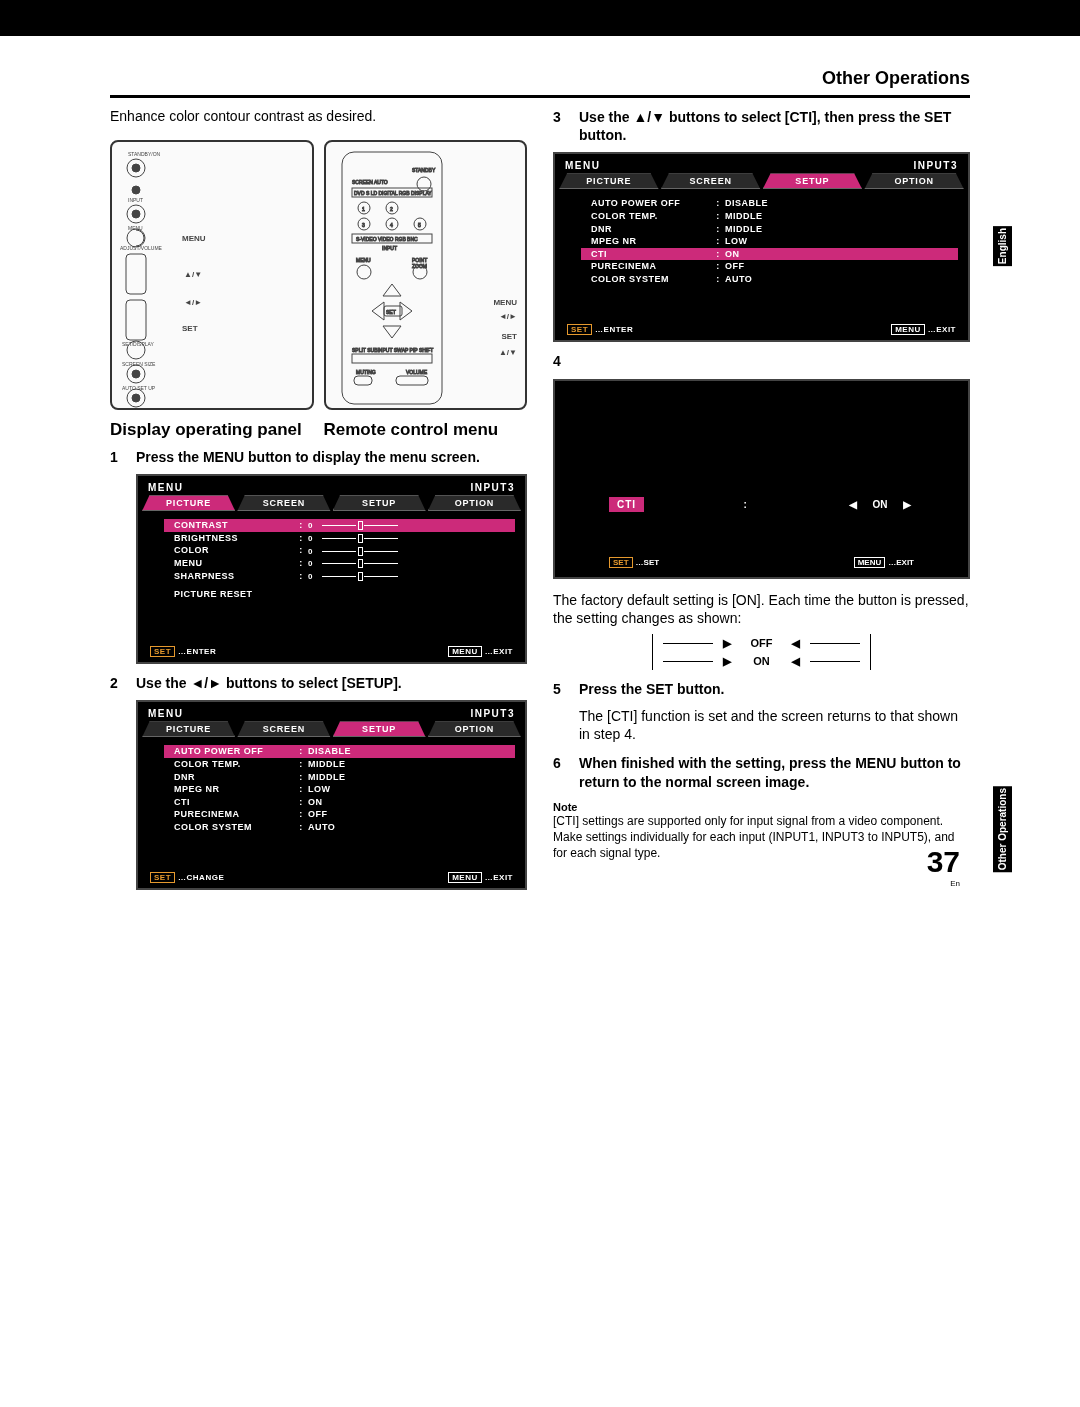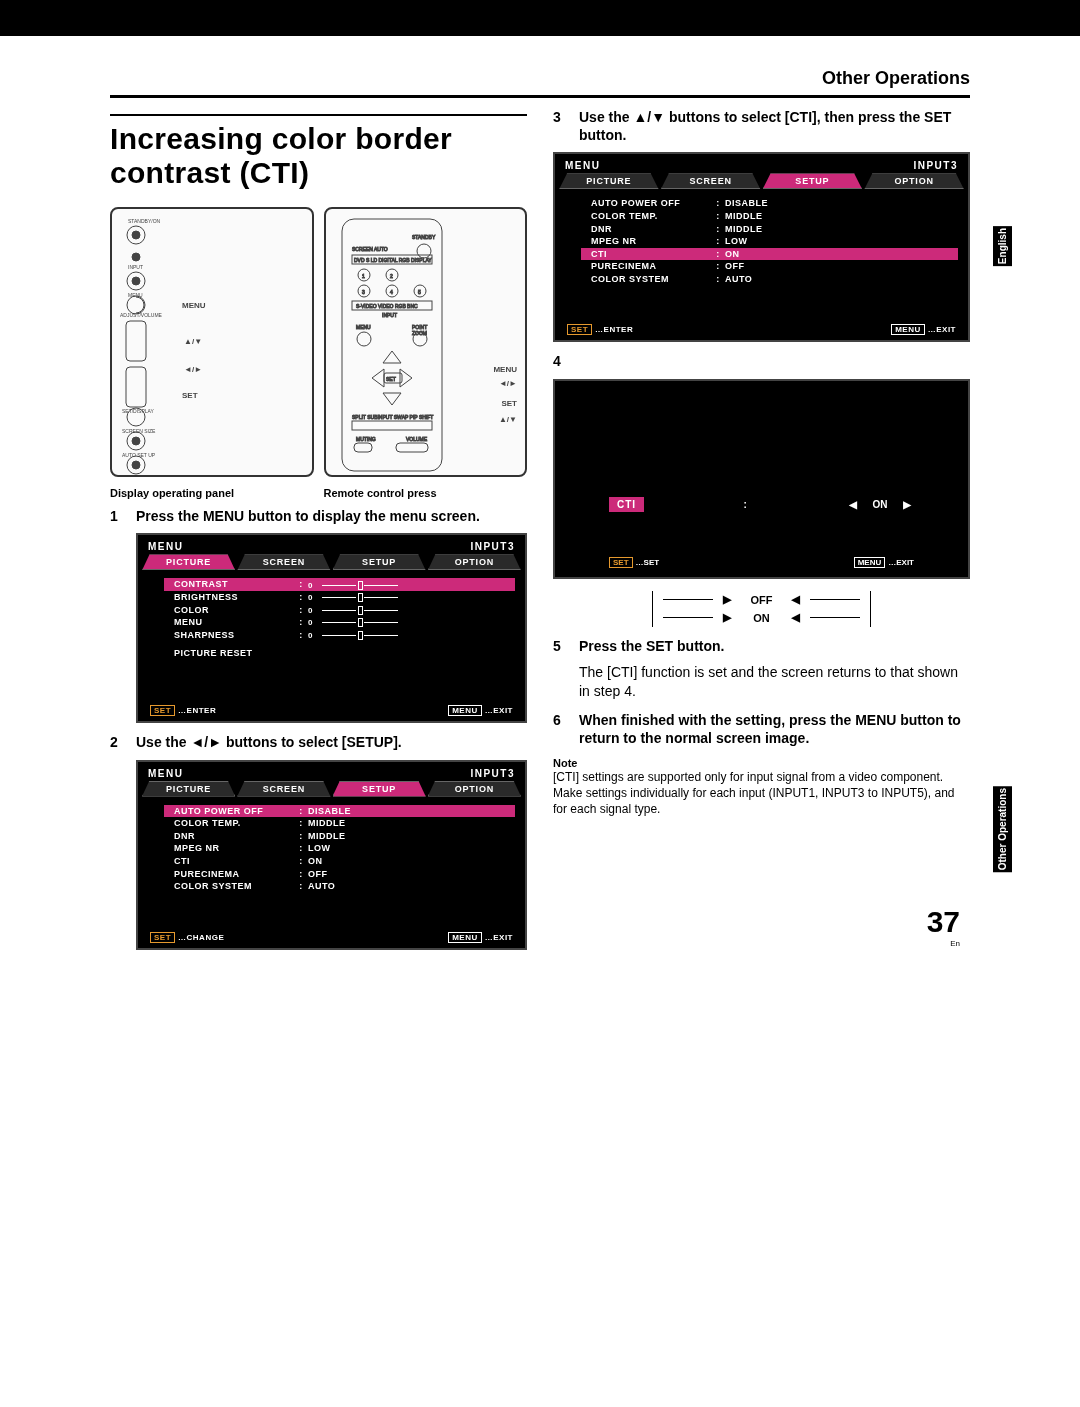--- a/index.html
+++ b/index.html
@@ -19,21 +19,21 @@
   .panel-labels { font-size:8px; font-weight:bold; position:absolute; }
   .panel-labels.menu { top:86px; left:64px; }
   .panel-labels.set  { top:176px; left:64px; }
   .arrows-ud { font-size:8px; font-weight:bold; position:absolute; top:122px; left:66px; }
   .arrows-lr { font-size:8px; font-weight:bold; position:absolute; top:150px; left:66px; }
   .remote-lbls { font-size:8px; font-weight:bold; position:absolute; right:2px; }
   .remote-lbls.menu { top:150px; }
   .remote-lbls.set  { top:184px; }
   .remote-lbls.lr   { top:164px; }
   .remote-lbls.ud   { top:200px; }
-  .fig-caption-row { display:flex; gap:10px; font-size:11px; font-weight:bold; margin-bottom:8px; }
+  .fig-caption-row { display:flex; gap:10px; font-size:17px; font-weight:bold; margin-bottom:8px; }
   .fig-caption-row span { flex:1 1 0; }
   ol.steps { list-style:none; padding:0; }
   ol.steps li { margin-bottom:10px; }
   .step-head { display:flex; gap:10px; font-weight:bold; font-size:14px; line-height:1.3; margin-bottom:8px; }
   .step-num { min-width:16px; }
   .step-body { font-size:14px; line-height:1.35; padding-left:26px; }
   .menuimg { background:#000; margin:0 0 10px 26px; border:2px solid #444; height:190px; position:relative; font-family: Arial, sans-serif; }
   .menuimg.tall { height:190px; }
   .menuimg .hdr { color:#fff; font-size:10px; font-weight:bold; letter-spacing:1.5px; display:flex; justify-content:space-between; padding:6px 10px 2px; }
   .tabs { display:flex; gap:2px; padding:0 4px 4px;justify-content:space-between; }
@@ -86,21 +86,21 @@
 
   <div class="running-head">Other Operations</div>
   <div class="topline"></div>
 
   <div class="side-tab english">English</div>
   <div class="side-tab section">Other Operations</div>
 
   <div class="columns">
 
     <div class="col">
-      <h1 class="title">Increasing color border contrast (CTI)</h1>
+      <p class="intro">Enhance color contour contrast as desired.</p>
 
       <div class="figcluster">
         <div class="devicebox">
           <div class="db-inner">
             <div class="panel-labels menu">MENU</div>
             <div class="arrows-ud">▲/▼</div>
             <div class="arrows-lr">◄/►</div>
             <div class="panel-labels set">SET</div>
 
             <svg width="60" height="260" style="position:absolute;left:2px;top:2px" viewBox="0 0 60 260">
@@ -174,21 +174,21 @@
                 <text x="72" y="226" fill="#444">VOLUME</text>
                 <rect x="20" y="228" width="18" height="9" rx="4"></rect>
                 <rect x="62" y="228" width="32" height="9" rx="4"></rect>
               </g>
             </svg>
           </div>
         </div>
       </div>
       <div class="fig-caption-row">
         <span>Display operating panel</span>
-        <span>Remote control press</span>
+        <span>Remote control menu</span>
       </div>
 
       <ol class="steps">
         <li>
           <div class="step-head">
               <span class="step-num">1</span>
             <span>Press the MENU button to display the menu screen.</span>
             </div>
 
           <div class="menuimg tall">
@@ -374,20 +374,21 @@
               <span class="mid">:</span>
               <span class="arrow">◀</span>
               <span class="val">ON</span>
               <span class="arrow">▶</span>
             </div>
             <div class="cti-footer">
               <span><span class="setbadge">SET</span><span>…SET</span></span>
               <span><span class="menubadge">MENU</span><span>…EXIT</span></span>
             </div>
           </div>
+          <p class="step-body" style="padding-left:0;">The factory default setting is [ON]. Each time the button is pressed, the setting changes as shown:</p>
 
           <div class="toggle-diagram">
             <div class="row">
               <span style="border-left:1px solid #000;height:18px;"></span>
               <span class="arrowln"></span>
               <span class="sidearrow">▶</span>
               <span class="label">OFF</span>
               <span class="sidearrow">◀</span>
               <span class="arrowln"></span>
               <span style="border-right:1px solid #000;height:18px;"></span>

